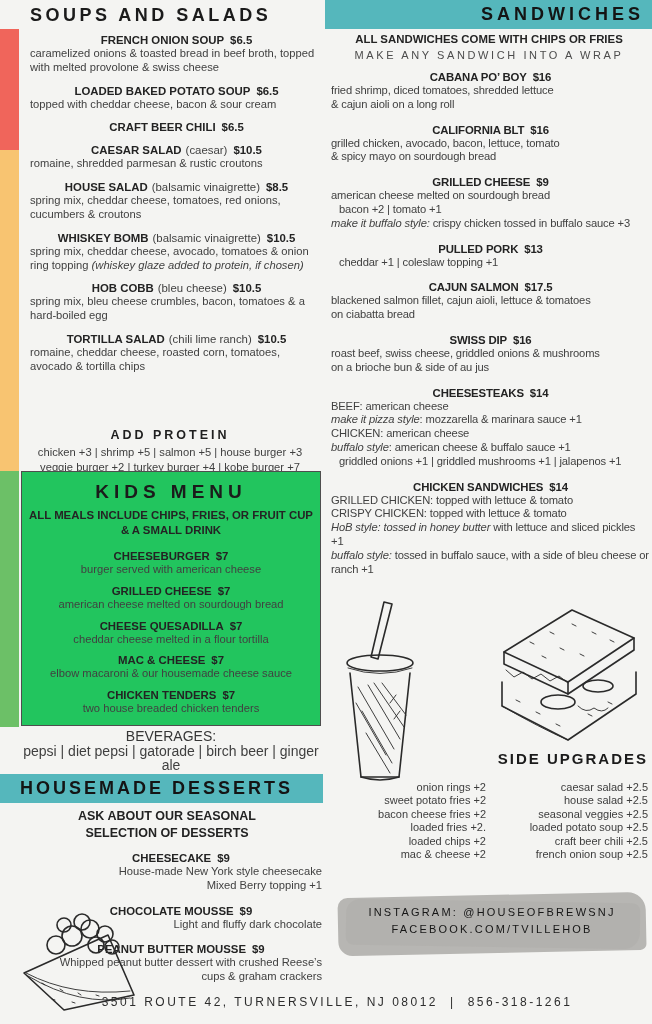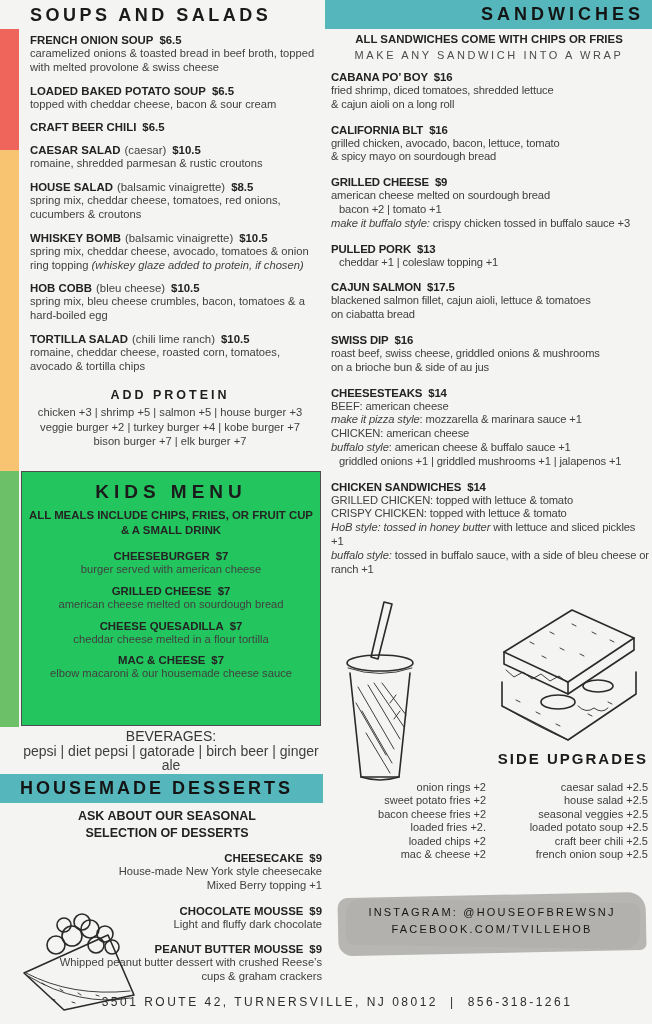--- a/index.html
+++ b/index.html
@@ -12,29 +12,29 @@
   
   .big-title{font-weight:bold;color:#1b1b1b;font-size:18px;letter-spacing:4px;white-space:nowrap;}
   .banner{background:#55b7bc;color:#141414;font-weight:bold;font-size:18px;letter-spacing:3px;line-height:29px;white-space:nowrap;}
   
   .bar{left:0;width:19px;}
   .bar-red{background:#f0655b;}
   .bar-orange{background:#f8c471;}
   .bar-green{background:#6cc067;}
   
   .mi{margin-bottom:9px;}
-  .mi-h{font-weight:bold;color:#232323;font-size:11.4px;line-height:14px;}
+  .mi-h{font-weight:bold;color:#232323;font-size:11.4px;line-height:14px;text-align:center;}
   .mi-h .paren{font-weight:normal;color:#3f3f3f;margin-left:4px;}
   .mi-h .price{margin-left:6px;}
   .mi-d{font-size:11.2px;line-height:13.8px;color:#414141;}
   .mi-d.ind{padding-left:8px;}
   .mi-d em{font-style:italic;}
   
   #soups-list{left:30px;top:33px;width:293px;}
-  #add-protein{left:18px;top:388px;width:304px;text-align:center;}
+  #add-protein{left:18px;top:428px;width:304px;text-align:center;}
   #add-protein .ap-title{font-weight:bold;color:#1f1f1f;font-size:12.5px;letter-spacing:3px;margin-bottom:3px;}
   #add-protein .li{font-size:11.2px;line-height:14.6px;}
   #kids-box{left:21px;top:471px;width:300px;height:255px;box-sizing:border-box;border:1.5px solid #4e4e4e;background:#22c55e;text-align:center;overflow:hidden;}
   #kids-box .kids-title{font-weight:bold;color:#1b1b1b;font-size:19px;letter-spacing:5px;margin-top:9px;}
   #kids-note{margin-top:5px;font-weight:bold;color:#242424;font-size:11.4px;}
   #kids-note .li{line-height:15px;}
   #kids-items{margin-top:11px;}
   #kids-items .mi{margin-bottom:7px;}
   #beverages{left:21px;top:729px;width:300px;text-align:center;font-size:14px;}
   #beverages .bev-title{line-height:14.5px;color:#363636;}
@@ -138,20 +138,24 @@
           <div class="mi-d"><span>american cheese melted on sourdough bread</span></div>
         </div>
         <div class="mi">
           <div class="mi-h"><span class="nm">CHEESE QUESADILLA</span><span class="price">$7</span></div>
           <div class="mi-d"><span>cheddar cheese melted in a flour tortilla</span></div>
         </div>
         <div class="mi">
           <div class="mi-h"><span class="nm">MAC &amp; CHEESE</span><span class="price">$7</span></div>
           <div class="mi-d"><span>elbow macaroni &amp; our housemade cheese sauce</span></div>
         </div>
+        <div class="mi">
+          <div class="mi-h"><span class="nm">CHICKEN TENDERS</span><span class="price">$7</span></div>
+          <div class="mi-d"><span>two house breaded chicken tenders</span></div>
+        </div>
       </div>
   </div>
 
   <div class="abs" id="beverages">
     <div class="bev-title">BEVERAGES:</div>
     <div>
         <div class="li">pepsi | diet pepsi | gatorade | birch beer | ginger ale</div>
         <div class="li">club soda | lemonade | iced tea | raspberry tea</div>
       </div>
   </div>

